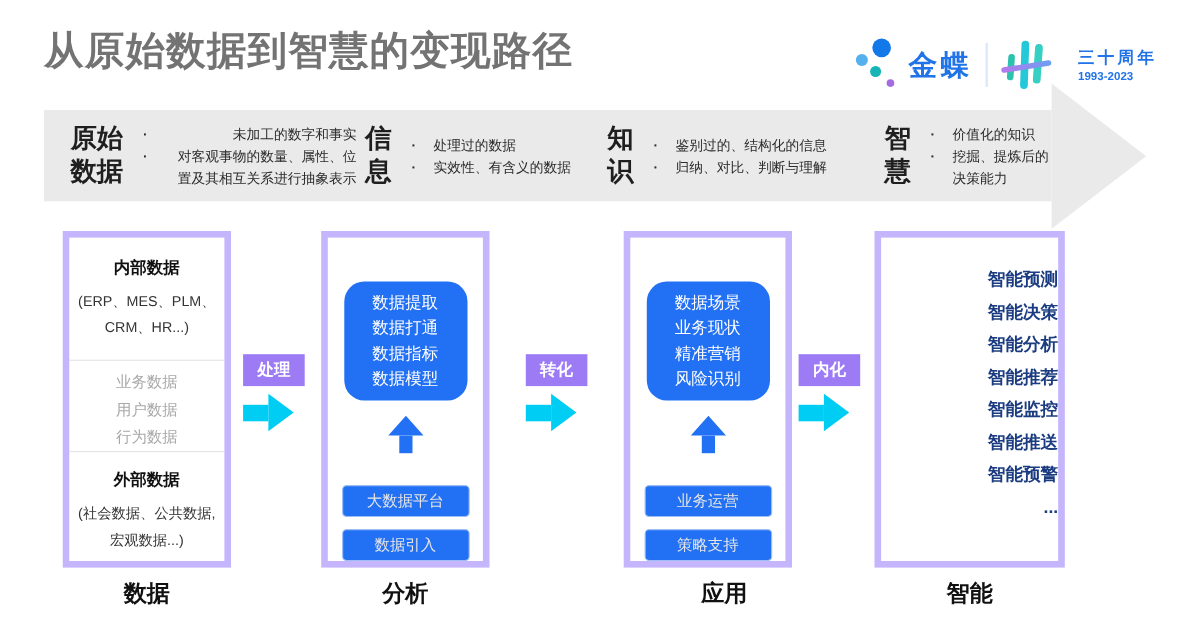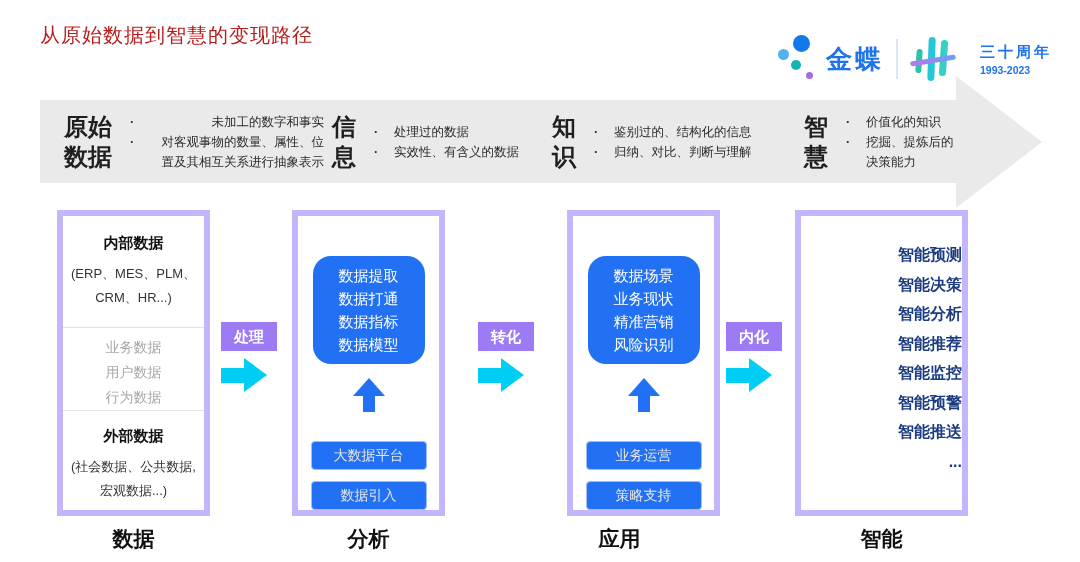--- a/index.html
+++ b/index.html
@@ -3,21 +3,21 @@
 <meta charset="utf-8">
 <style>
   * { margin:0; padding:0; box-sizing:border-box; }
   html,body { width:1080px; height:562px; }
   body {
     position:relative; background:#fff; overflow:hidden;
     font-family:"Liberation Sans","DejaVu Sans",sans-serif; color:#1f1f1f;
   }
 
   
-  .title { position:absolute; left:40px; top:22px; font-size:20px; font-weight:400; letter-spacing:1px; color:#b91c1c; }
+  .title { position:absolute; left:40px; top:22px; font-size:36px; font-weight:700; letter-spacing:1px; color:#737373; }
 
   .logo { position:absolute; right:28px; top:32px; display:flex; align-items:center; }
   .logo-dots { position:relative; width:44px; height:54px; }
   .logo-dots i { position:absolute; border-radius:50%; display:block; }
   .d1 { width:17px; height:17px; left:17px; top:3px;  background:#1479e8; }
   .d2 { width:11px; height:11px; left:2px;  top:17px; background:#55b0ee; }
   .d3 { width:10px; height:10px; left:15px; top:28px; background:#16b4b4; }
   .d4 { width:7px;  height:7px;  left:30px; top:40px; background:#a56ce2; }
   .logo-brand { font-size:26px; font-weight:bold; color:#2173e8; letter-spacing:3px; margin-left:6px; }
   .logo-sep { width:2px; height:40px; background:#d9e7f6; margin:0 12px; }
@@ -91,21 +91,21 @@
     text-align:center; line-height:29px; }
   .right-arrow { margin-top:7px; display:flex; align-items:center; }
   .right-arrow .stem { width:23px; height:15px; background:#00cdf4; }
   .right-arrow .head { width:0; height:0; border-top:17px solid transparent; border-bottom:17px solid transparent;
     border-left:23px solid #00cdf4; }
 
   
   .flabel { position:absolute; top:525px; font-size:21px; font-weight:bold; color:#111; text-align:center; }
   .fl-1 { left:57px;  width:153px; }
   .fl-2 { left:292px; width:153px; }
-  .fl-3 { left:543px; width:153px; }
+  .fl-3 { left:582px; width:153px; }
   .fl-4 { left:795px; width:173px; }
 </style>
 </head>
 <body>
 
 <div class="title">从原始数据到智慧的变现路径</div>
 
 <div class="logo">
   <div class="logo-dots">
     <i class="d1"></i>
@@ -252,21 +252,21 @@
       <div class="head"></div>
   </div>
 </div>
 
 <div class="colbox col-intelligence">
   <div>智能预测</div>
   <div>智能决策</div>
   <div>智能分析</div>
   <div>智能推荐</div>
   <div>智能监控</div>
+  <div>智能推送</div>
   <div>智能预警</div>
-  <div>智能推送</div>
   <div>...</div>
 </div>
 
 <div class="flabel fl-1">数据</div>
 <div class="flabel fl-2">分析</div>
 <div class="flabel fl-3">应用</div>
 <div class="flabel fl-4">智能</div>
 
 </body></html>

